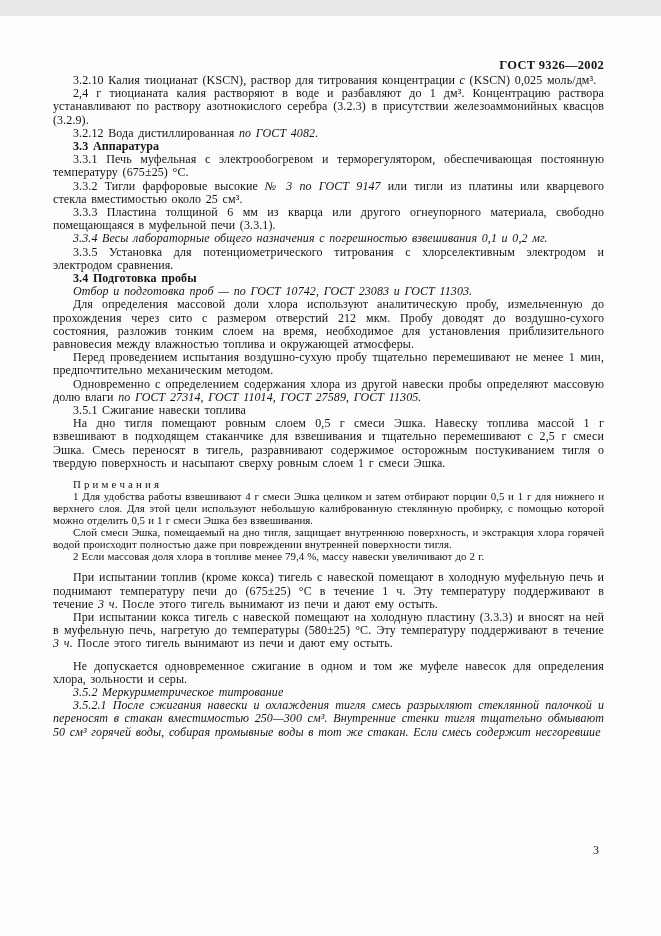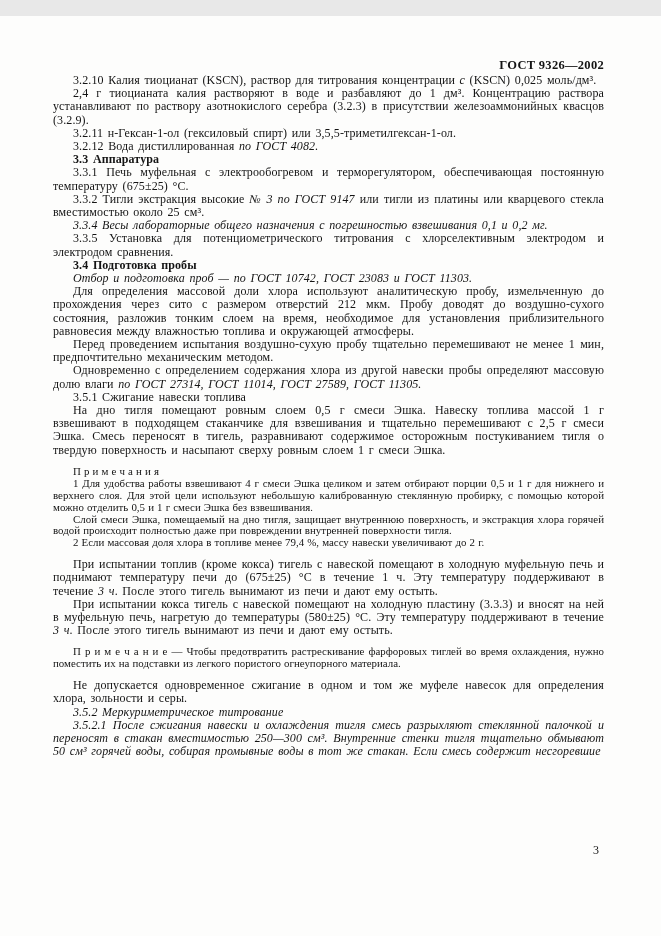--- a/index.html
+++ b/index.html
@@ -58,40 +58,39 @@
 <body>
 
 <div class="page">
   <div class="running-head">
     <span>ГОСТ 9326—2002</span>
   </div>
 
   <div class="doc-body" id="doc-body">
       <p class="para body"><span>3.2.10 Калия тиоцианат (KSCN), раствор для титрования концентрации </span><span class="it">с</span><span> (KSCN) 0,025 моль/дм³.</span></p>
       <p class="para body"><span>2,4 г тиоцианата калия растворяют в воде и разбавляют до 1 дм³. Концентрацию раствора устанавливают по раствору азотнокислого серебра (3.2.3) в присутствии железоаммонийных квасцов (3.2.9).</span></p>
-      <p class="para body"><span>3.2.11  н-Гексан-1-ол (гексиловый спирт) или 3,5,5-триметилгексан-1-ол.</span></p>
       <p class="para body"><span>3.2.12  Вода дистиллированная </span><span class="it">по ГОСТ 4082.</span></p>
       <p class="para heading"><span>3.3 Аппаратура</span></p>
       <p class="para body"><span>3.3.1 Печь муфельная с электрообогревом и терморегулятором, обеспечивающая постоянную температуру (675±25) °С.</span></p>
-      <p class="para body"><span>3.3.2 Тигли экстракция высокие </span><span class="it">№ 3 по ГОСТ 9147</span><span> или тигли из платины или кварцевого стекла вместимостью около 25 см³.</span></p>
+      <p class="para body"><span>3.3.2 Тигли фарфоровые высокие </span><span class="it">№ 3 по ГОСТ 9147</span><span> или тигли из платины или кварцевого стекла вместимостью около 25 см³.</span></p>
+      <p class="para body"><span>3.3.3 Пластина толщиной 6 мм из кварца или другого огнеупорного материала, свободно помещающаяся в муфельной печи (3.3.1).</span></p>
       <p class="para body"><span class="it">3.3.4 Весы лабораторные общего назначения с погрешностью взвешивания 0,1 и 0,2 мг.</span></p>
       <p class="para body"><span>3.3.5 Установка для потенциометрического титрования с хлорселективным электродом и электродом сравнения.</span></p>
       <p class="para heading"><span>3.4 Подготовка пробы</span></p>
       <p class="para body"><span class="it">Отбор и подготовка проб — по ГОСТ 10742, ГОСТ 23083 и ГОСТ 11303.</span></p>
       <p class="para body"><span>Для определения массовой доли хлора используют аналитическую пробу, измельченную до прохождения через сито с размером отверстий 212 мкм. Пробу доводят до воздушно-сухого состояния, разложив тонким слоем на время, необходимое для установления приблизительного равновесия между влажностью топлива и окружающей атмосферы.</span></p>
       <p class="para body"><span>Перед проведением испытания воздушно-сухую пробу тщательно перемешивают не менее 1 мин, предпочтительно механическим методом.</span></p>
       <p class="para body"><span>Одновременно с определением содержания хлора из другой навески пробы определяют массовую долю влаги </span><span class="it">по ГОСТ 27314, ГОСТ 11014, ГОСТ 27589, ГОСТ 11305.</span></p>
       <p class="para body"><span>3.5.1 Сжигание навески топлива</span></p>
       <p class="para body"><span>На дно тигля помещают ровным слоем 0,5 г смеси Эшка. Навеску топлива массой 1 г взвешивают в подходящем стаканчике для взвешивания и тщательно перемешивают с 2,5 г смеси Эшка. Смесь переносят в тигель, разравнивают содержимое осторожным постукиванием тигля о твердую поверхность и насыпают сверху ровным слоем 1 г смеси Эшка.</span></p>
       <p class="para note-label gap"><span>П р и м е ч а н и я</span></p>
       <p class="para note"><span>1  Для удобства работы взвешивают 4 г смеси Эшка целиком и затем отбирают порции 0,5 и 1 г для нижнего и верхнего слоя. Для этой цели используют небольшую калиброванную стеклянную пробирку, с помощью которой можно отделить 0,5 и 1 г смеси Эшка без взвешивания.</span></p>
       <p class="para note"><span>Слой смеси Эшка, помещаемый на дно тигля, защищает внутреннюю поверхность, и экстракция хлора горячей водой происходит полностью даже при повреждении внутренней поверхности тигля.</span></p>
       <p class="para note"><span>2  Если массовая доля хлора в топливе менее 79,4 %, массу навески увеличивают до 2 г.</span></p>
       <p class="para body gap"><span>При испытании топлив (кроме кокса) тигель с навеской помещают в холодную муфельную печь и поднимают температуру печи до (675±25) °С в течение 1 ч. Эту температуру поддерживают в течение </span><span class="it">3 ч</span><span>. После этого тигель вынимают из печи и дают ему остыть.</span></p>
       <p class="para body"><span>При испытании кокса тигель с навеской помещают на холодную пластину (3.3.3) и вносят на ней в муфельную печь, нагретую до температуры (580±25) °С. Эту температуру поддерживают в течение </span><span class="it">3 ч</span><span>. После этого тигель вынимают из печи и дают ему остыть.</span></p>
-      <p class="para note gap"><span>П р и м е ч а н и е — Чтобы предотвратить растрескивание фарфоровых тиглей во время охлаждения, нужно поместить их на подставки из легкого пористого огнеупорного материала.</span></p>
       <p class="para body gap"><span>Не допускается одновременное сжигание в одном и том же муфеле навесок для определения хлора, зольности и серы.</span></p>
       <p class="para body"><span class="it">3.5.2  Меркуриметрическое титрование</span></p>
       <p class="para body"><span class="it">3.5.2.1 После сжигания навески и охлаждения тигля смесь разрыхляют стеклянной палочкой и переносят в стакан вместимостью 250—300 см³. Внутренние стенки тигля тщательно обмывают 50 см³ горячей воды, собирая промывные воды в тот же стакан. Если смесь содержит несгоревшие</span></p>
     </div>
 
   <div class="page-num">3</div>
 </div>
 
 </body></html>

